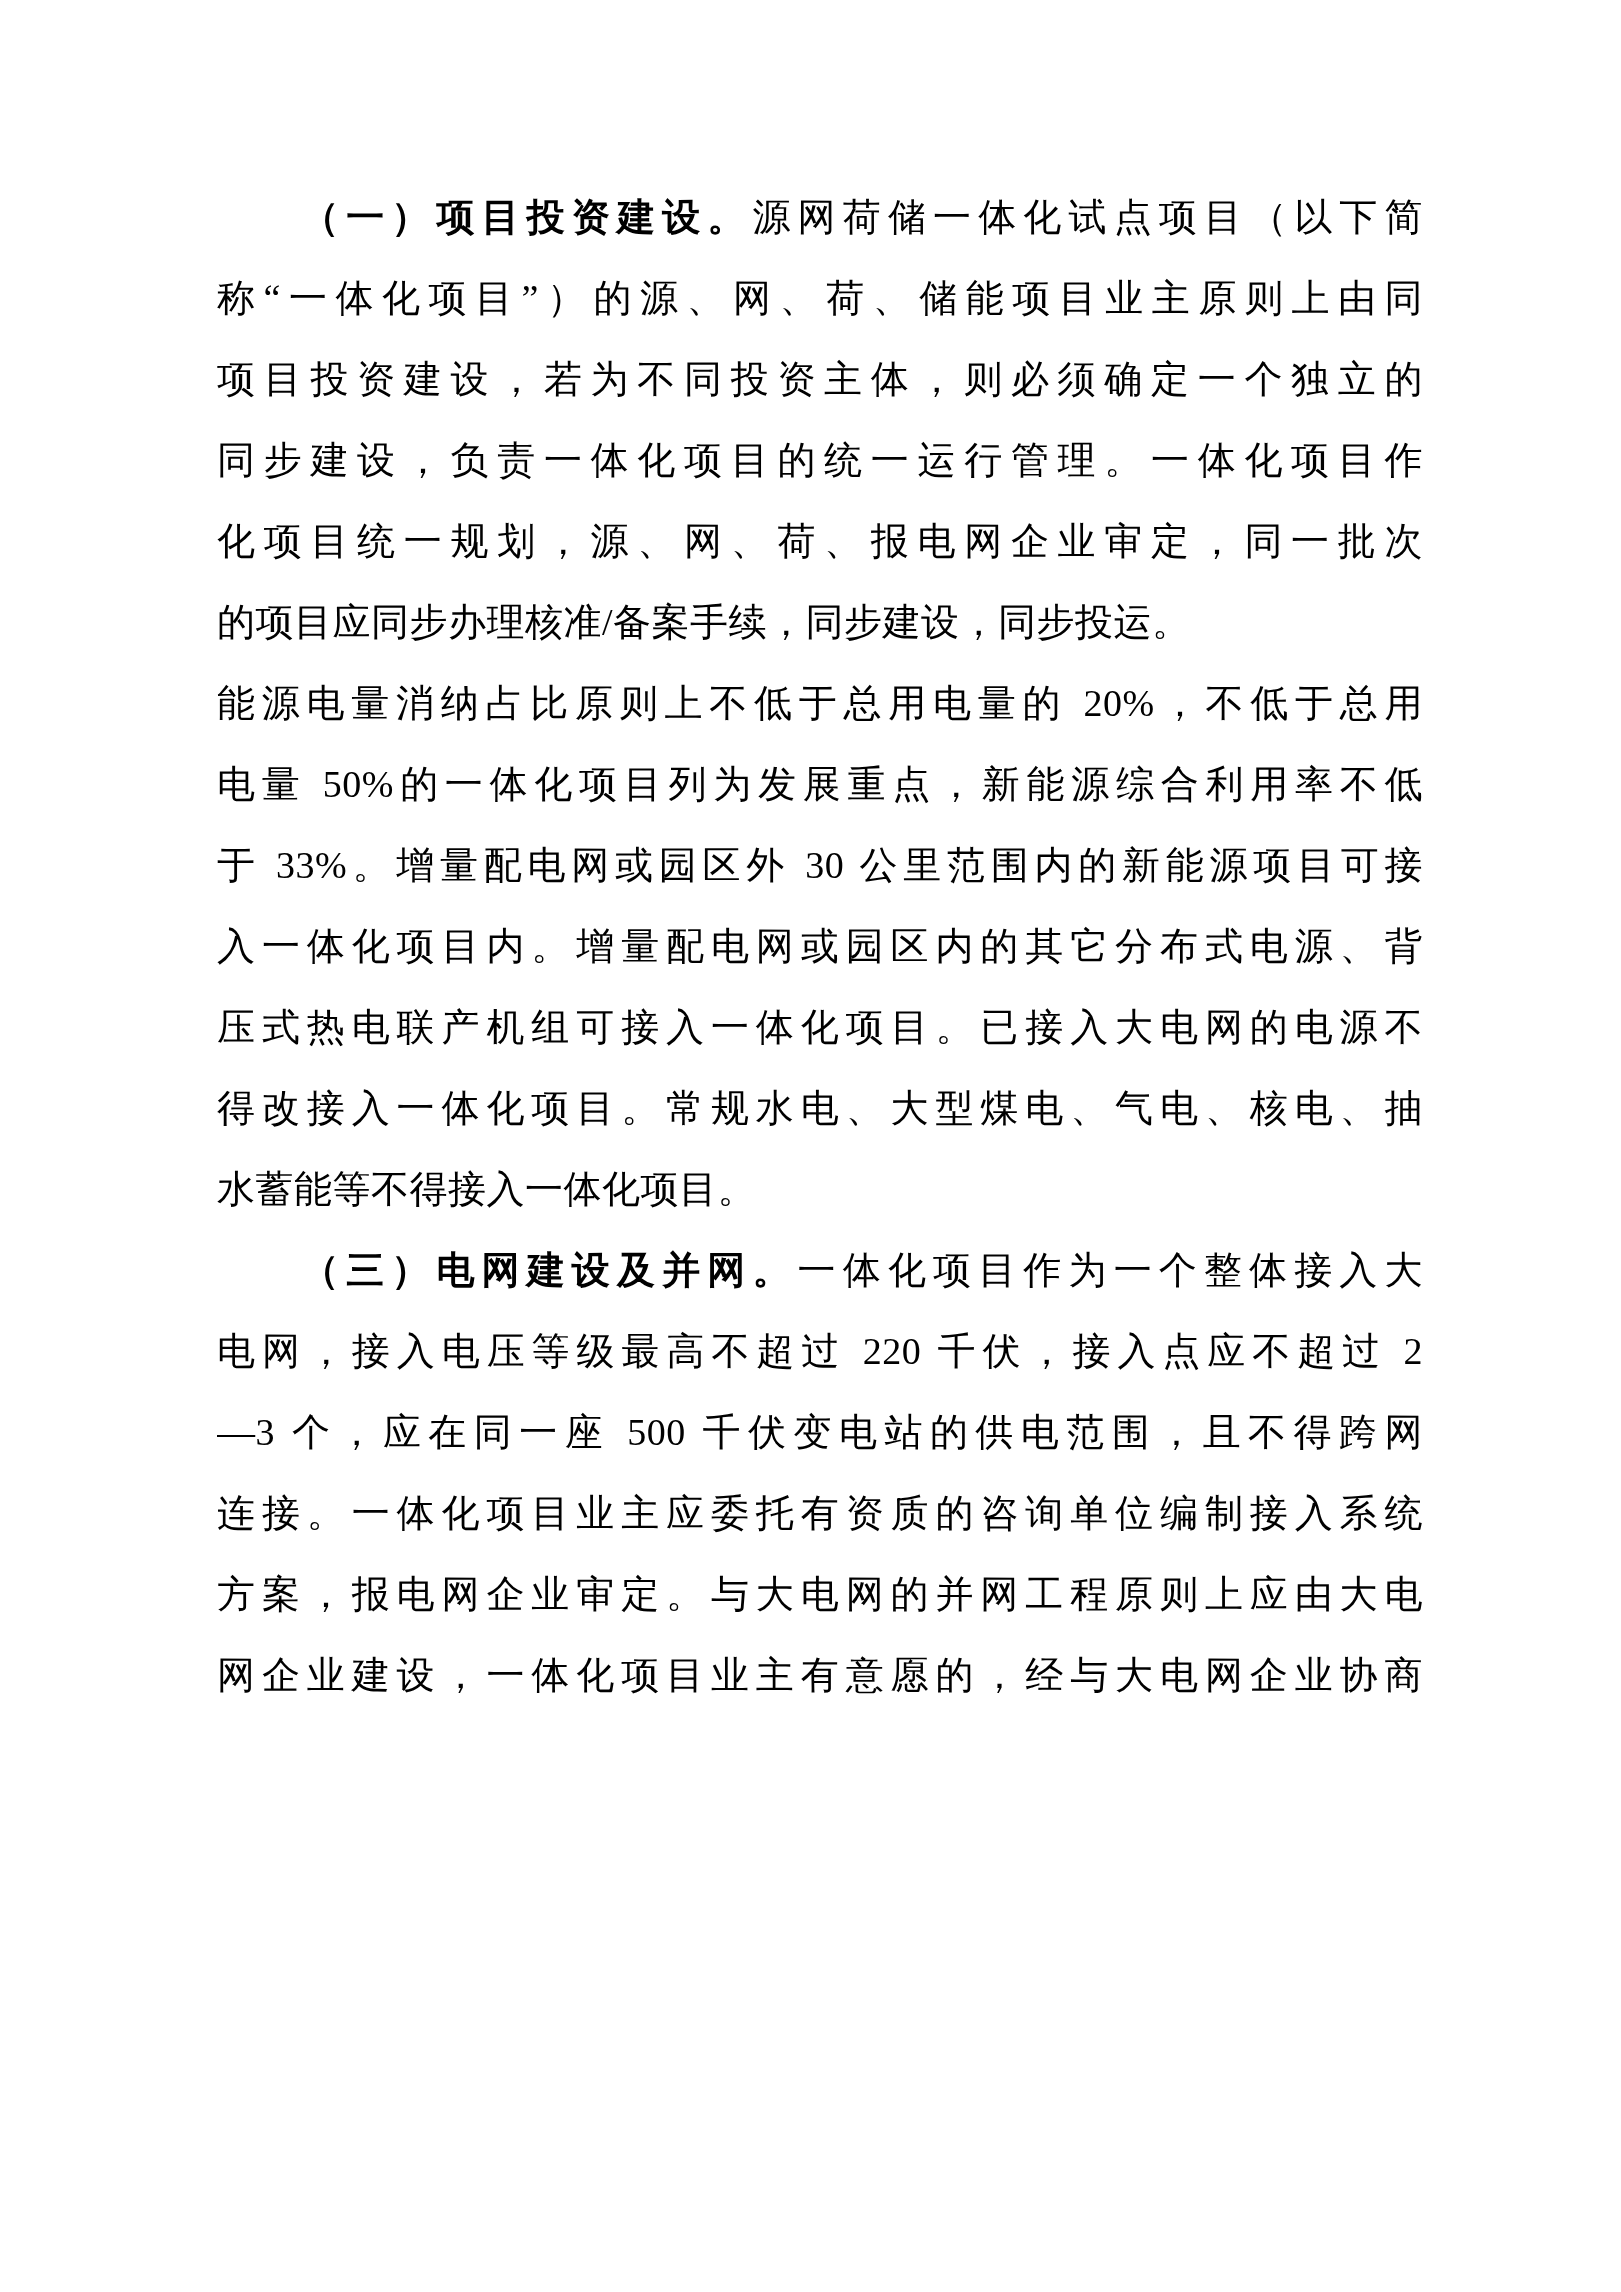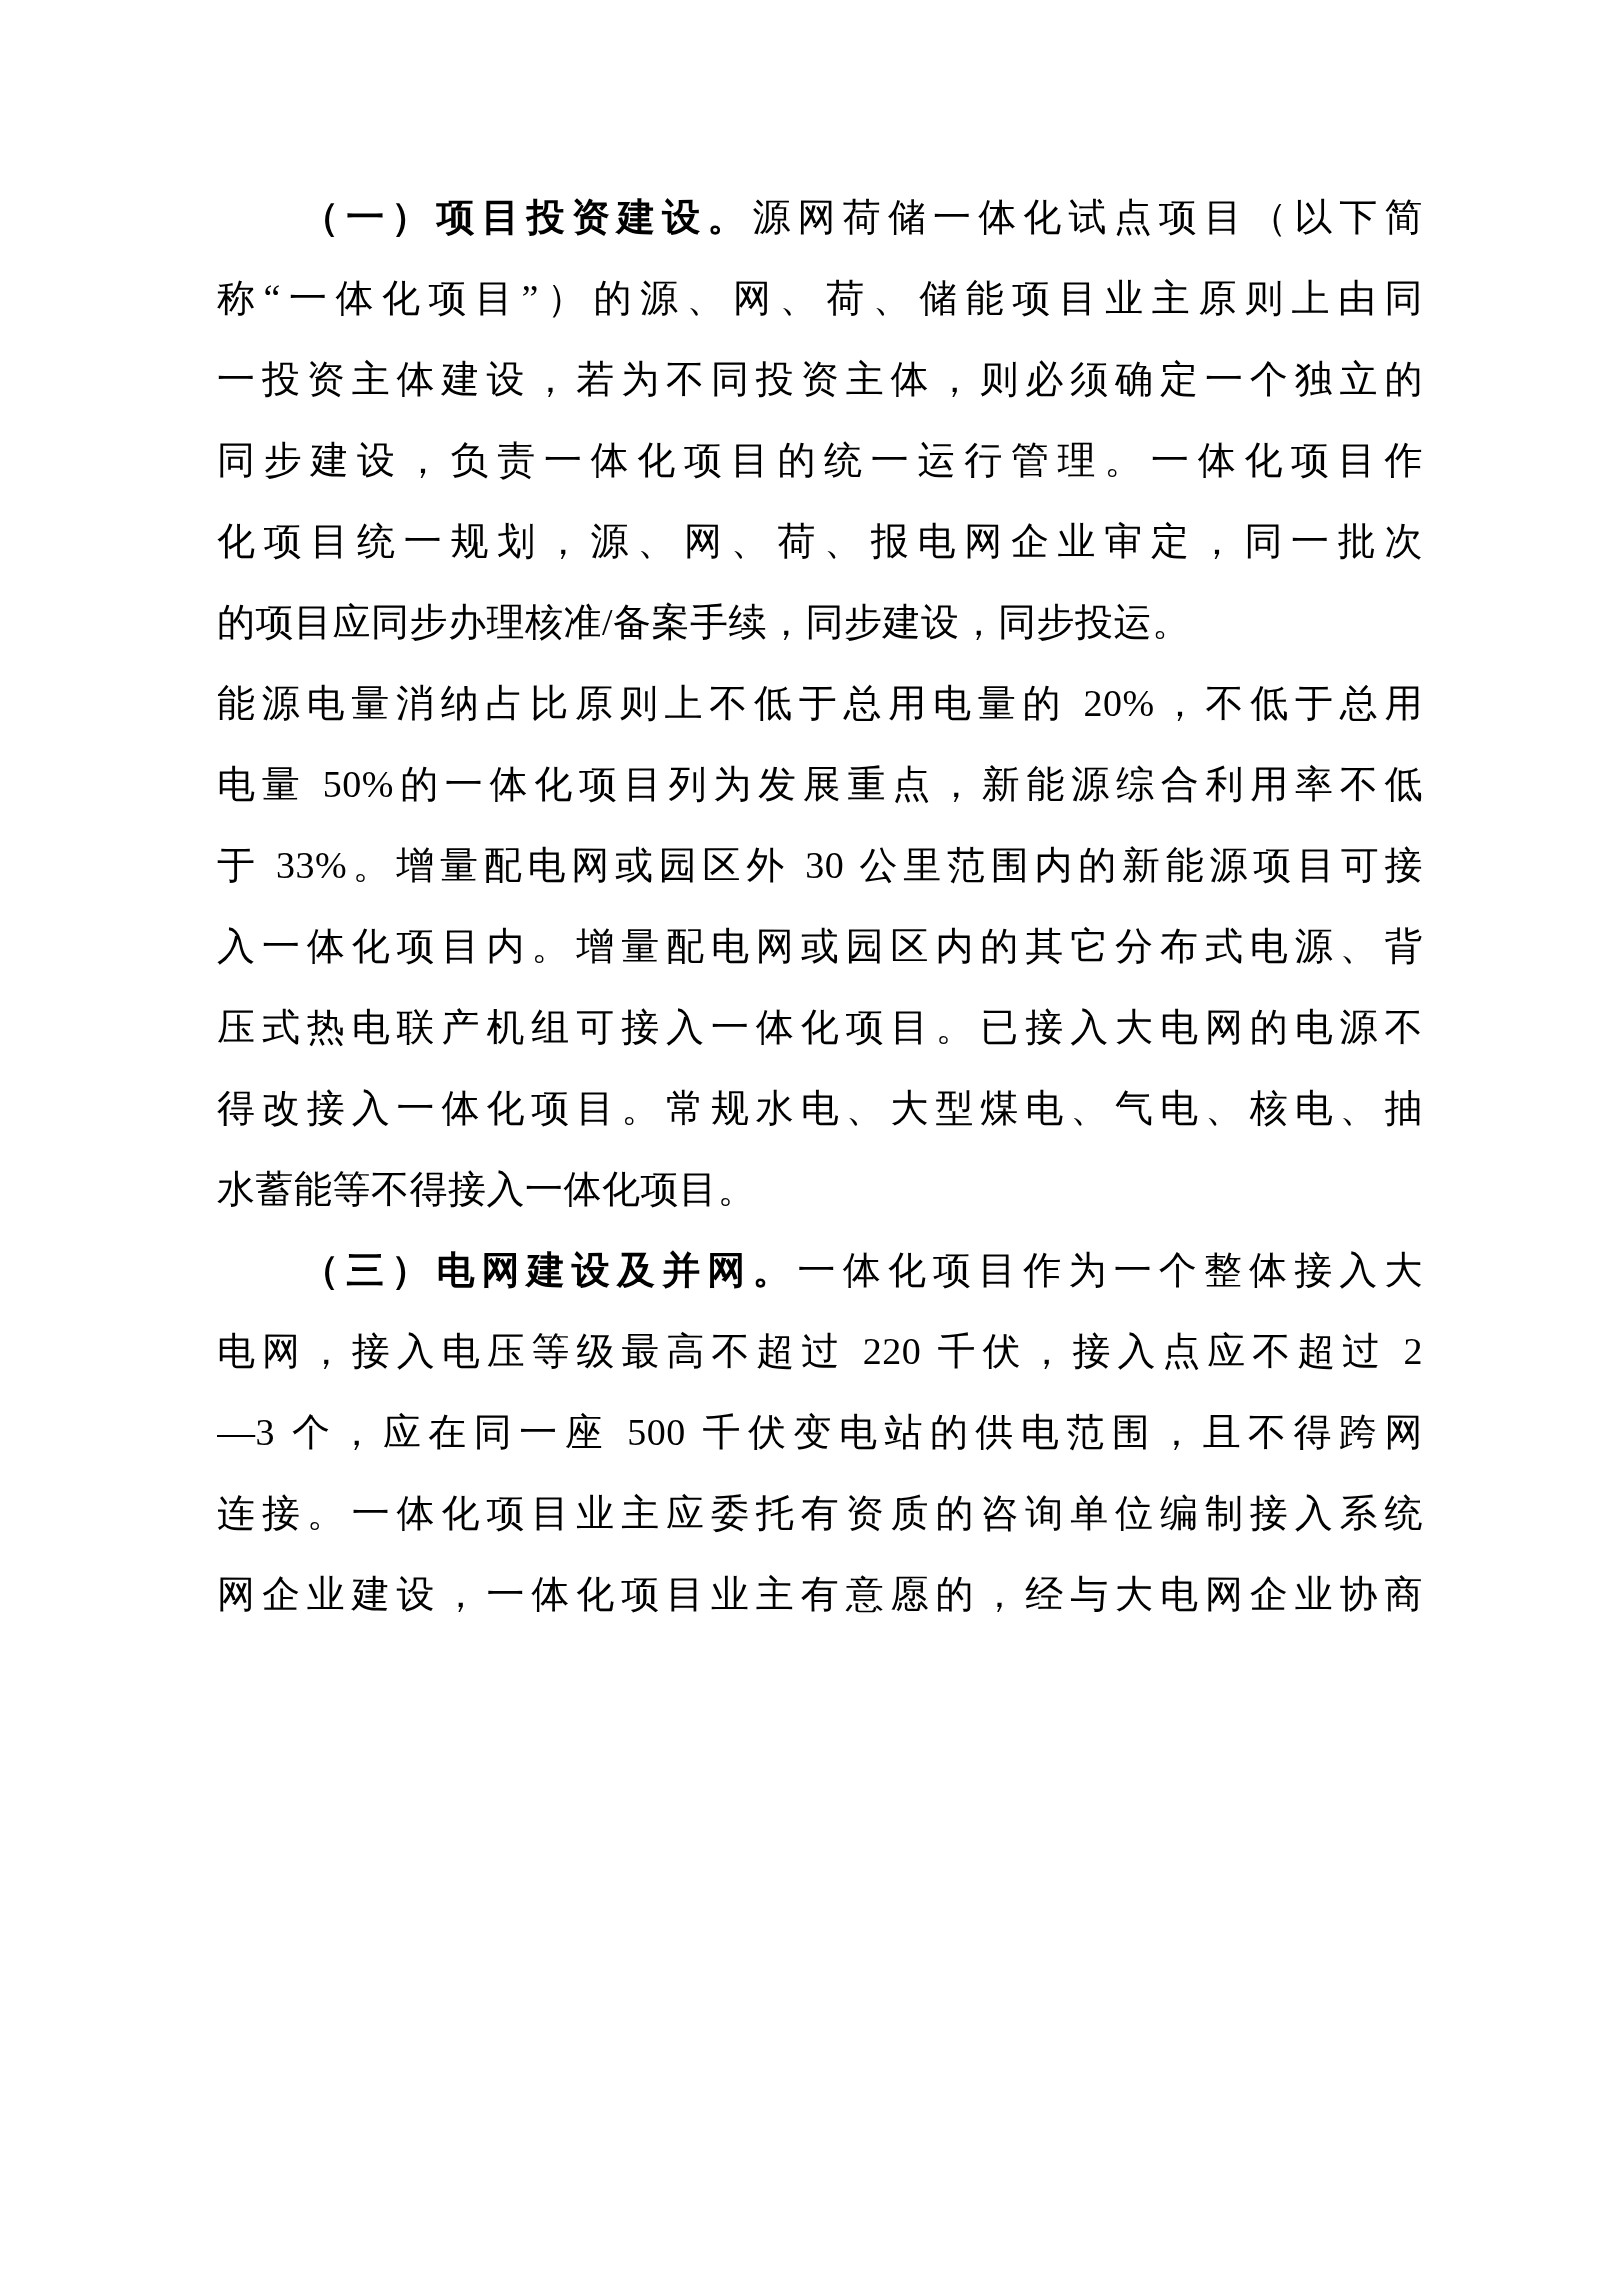--- a/index.html
+++ b/index.html
@@ -45,34 +45,35 @@
   }
 </style>
 </head>
 <body>
 
 <div class="page">
   <div class="text-block">
 
     <div class="line first"><span class="b">（一）项目投资建设。</span><span>源网荷储一体化试点项目（以下简</span></div>
     <div class="line"><span>称“一体化项目”）的源、网、荷、储能项目业主原则上由同</span></div>
-    <div class="line"><span>一投资主体建设，若为不同投资主体，则必须确定一个独立的</span></div>
+    <div class="line"><span>项目投资建设，若为不同投资主体，则必须确定一个独立的</span></div>
     <div class="line"><span>同步建设，负责一体化项目的统一运行管理。一体化项目作</span></div>
     <div class="line"><span>化项目统一规划，源、网、荷、报电网企业审定，同一批次</span></div>
     <div class="line end"><span>的项目应同步办理核准/备案手续，同步建设，同步投运。</span></div>
 
     <div class="line"><span>能源电量消纳占比原则上不低于总用电量的 20%，不低于总用</span></div>
     <div class="line"><span>电量 50%的一体化项目列为发展重点，新能源综合利用率不低</span></div>
     <div class="line"><span>于 33%。增量配电网或园区外 30 公里范围内的新能源项目可接</span></div>
     <div class="line"><span>入一体化项目内。增量配电网或园区内的其它分布式电源、背</span></div>
     <div class="line"><span>压式热电联产机组可接入一体化项目。已接入大电网的电源不</span></div>
     <div class="line"><span>得改接入一体化项目。常规水电、大型煤电、气电、核电、抽</span></div>
     <div class="line end"><span>水蓄能等不得接入一体化项目。</span></div>
 
     <div class="line first"><span class="b">（三）电网建设及并网。</span><span>一体化项目作为一个整体接入大</span></div>
     <div class="line"><span>电网，接入电压等级最高不超过 220 千伏，接入点应不超过 2</span></div>
     <div class="line"><span>—3 个，应在同一座 500 千伏变电站的供电范围，且不得跨网</span></div>
     <div class="line"><span>连接。一体化项目业主应委托有资质的咨询单位编制接入系统</span></div>
+    <div class="line"><span>方案，报电网企业审定。与大电网的并网工程原则上应由大电</span></div>
     <div class="line"><span>网企业建设，一体化项目业主有意愿的，经与大电网企业协商</span></div>
 
   </div>
 </div>
 
 
 </body></html>

